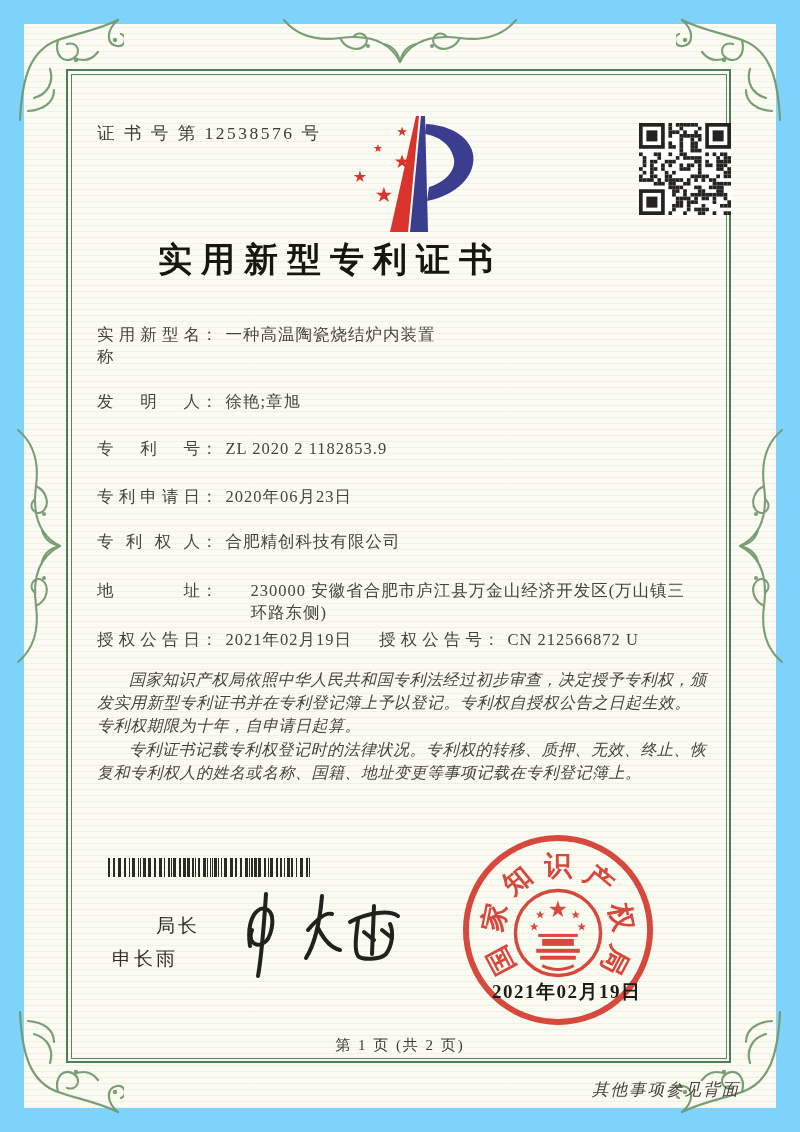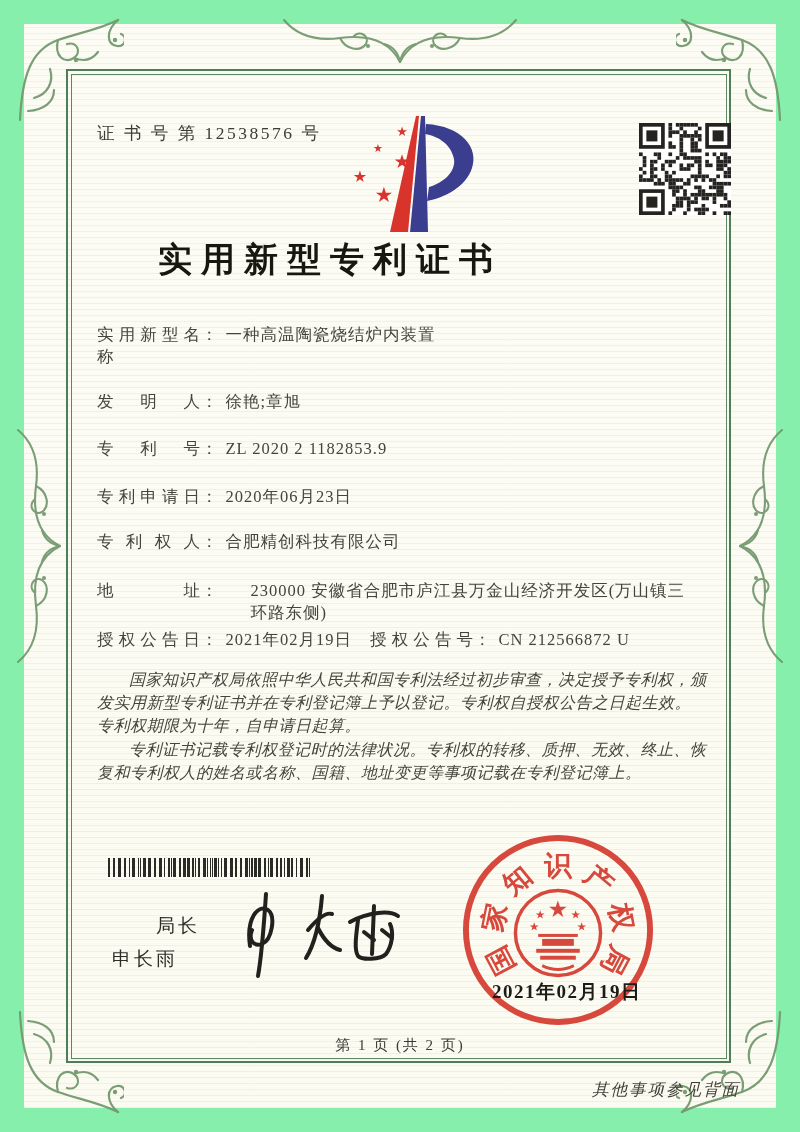--- a/index.html
+++ b/index.html
@@ -1,18 +1,18 @@
 <!DOCTYPE html>
 <html><head>
 <meta charset="utf-8">
 <style>
   html,body{margin:0;padding:0;background:#ffffff;}
   .page{
     position:relative; width:800px; height:1132px; overflow:hidden;
-    background:#86efac;
+    background:#7dd3fc;
     font-family:"Liberation Serif","DejaVu Serif",serif;
     color:#3c3b33;
   }
   .waves{
     position:absolute; inset:24px; pointer-events:none;
     background:
       repeating-linear-gradient(0deg,
         rgba(156,184,150,0.14) 0px, rgba(156,184,150,0.14) 1px,
         rgba(255,255,255,0) 1px, rgba(255,255,255,0) 6px),
       linear-gradient(180deg,#fcfcf4,#fbfbf2);
@@ -41,21 +41,21 @@
     font-size:34px; font-weight:700; letter-spacing:9px; color:#17170f;
   }
   .frow{
     position:absolute; left:97px; display:flex; align-items:flex-start;
     font-size:16.5px; letter-spacing:1px; color:#45443c; line-height:22px;
   }
   .flabel{display:inline-block; width:104px; text-align:justify; text-align-last:justify;}
   .fvalue{margin-left:7px; white-space:nowrap;}
   .fvalue.wrap{white-space:normal; width:447px;margin-left:32px;}
   .fpair{display:flex;}
-  .row-grant{column-gap:18px;align-items:center;}
+  .row-grant{column-gap:27px;align-items:center;}
   .para{
     position:absolute; left:97px; width:610px; font-size:16px; line-height:23px;
     color:#46453c; text-indent:2em; font-style:italic; letter-spacing:.5px;
   }
   .barcode{position:absolute; left:108px; top:858px;}
   .director-title{position:absolute; left:112px; top:913px; font-size:19px; letter-spacing:3px; color:#2e2d26; font-family:"Liberation Sans","DejaVu Sans",sans-serif;margin-left:44px;}
   .director-name{position:absolute; left:112px; top:946px; font-size:19px; letter-spacing:3px; color:#2e2d26; font-family:"Liberation Sans","DejaVu Sans",sans-serif;}
   .signature{position:absolute; left:222px; top:884px;}
   .seal{position:absolute; left:459px; top:831px; opacity:.92;}
   .seal text{font-family:"Liberation Serif","DejaVu Serif",serif; font-weight:700;}

